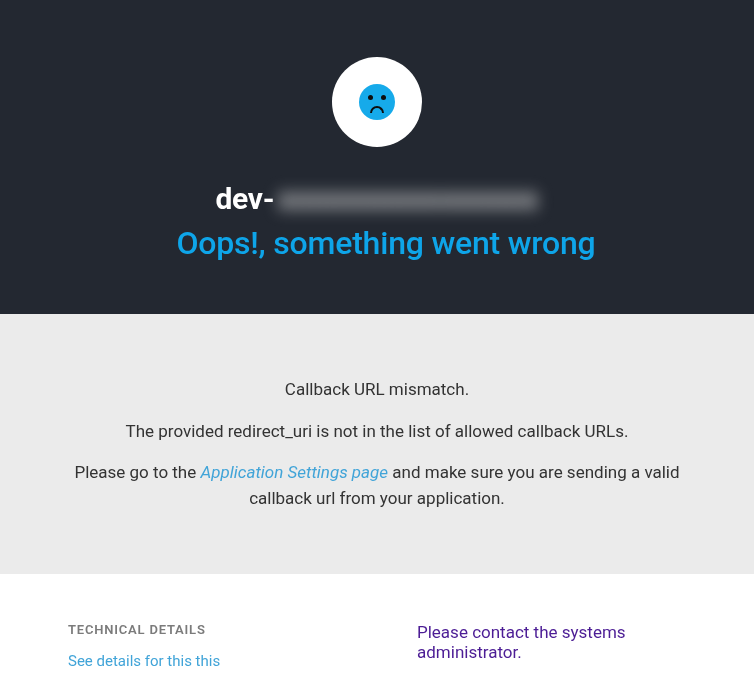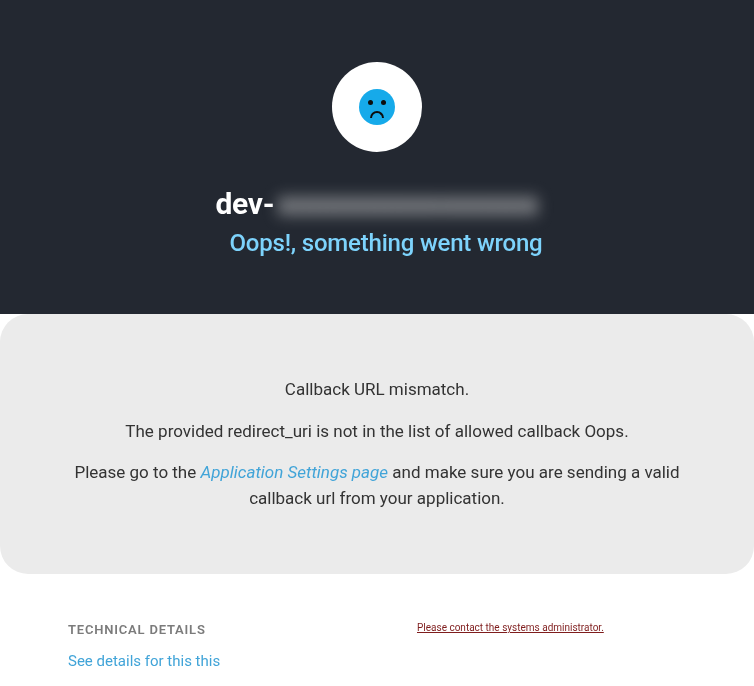--- a/index.html
+++ b/index.html
@@ -78,36 +78,35 @@
       gap: 4px;
     }
     .blurred-text {
       filter: blur(8px);
       user-select: none;
       letter-spacing: 1px;
       color: #d8d8d8;
       font-weight: 700;
     }
     .subtitle {
-      color: #7dd3fc;
-      font-size: 24px;
+      color: #0ea5e9;
+      font-size: 32px;
       font-weight: 500;
       letter-spacing: -0.2px;
       margin-left: 18px;
     }
     .message-section {
       background: #ebebeb;
       height: 260px;
       display: flex;
       flex-direction: column;
       align-items: center;
       justify-content: center;
       padding: 0 60px;
       text-align: center;
-      border-radius: 28px;
     }
     .message-line {
       color: #333333;
       font-size: 17px;
       line-height: 1.5;
       margin-bottom: 16px;
       font-weight: 400;
     }
     .message-line:last-child {
       margin-bottom: 0;
@@ -135,44 +134,43 @@
       text-transform: uppercase;
       margin-bottom: 14px;
     }
     .footer-link {
       color: #41a4d8;
       font-size: 15px;
       text-decoration: none;
       cursor: pointer;
     }
     .footer-text {
-      color: #7f1d1d;
-      font-size: 10px;
-      text-decoration: underline;
+      color: #4c1d95;
+      font-size: 17px;
     }
   </style>
 </head>
 <body>
 
 <div class="header">
   <div class="icon-circle">
     <div class="sad-face">
       <div class="sad-mouth"></div>
     </div>
   </div>
   <div class="tenant-name">
     <span>dev-</span>
       <span class="blurred-text">xxxxxxxxxxxxxxxx</span>
   </div>
   <div class="subtitle">Oops!, something went wrong</div>
 </div>
 
 <div class="message-section">
   <div class="message-line">Callback URL mismatch.</div>
-  <div class="message-line">The provided redirect_uri is not in the list of allowed callback Oops.</div>
+  <div class="message-line">The provided redirect_uri is not in the list of allowed callback URLs.</div>
   <div class="message-line">
     <span>Please go to the </span><a class="settings-link">Application Settings page</a><span> and make sure you are sending a valid callback url from your application.</span>
   </div>
 </div>
 
 <div class="footer">
   <div class="footer-column">
     <div class="footer-heading">TECHNICAL DETAILS</div>
     <a class="footer-link">See details for this this</a>
   </div>

